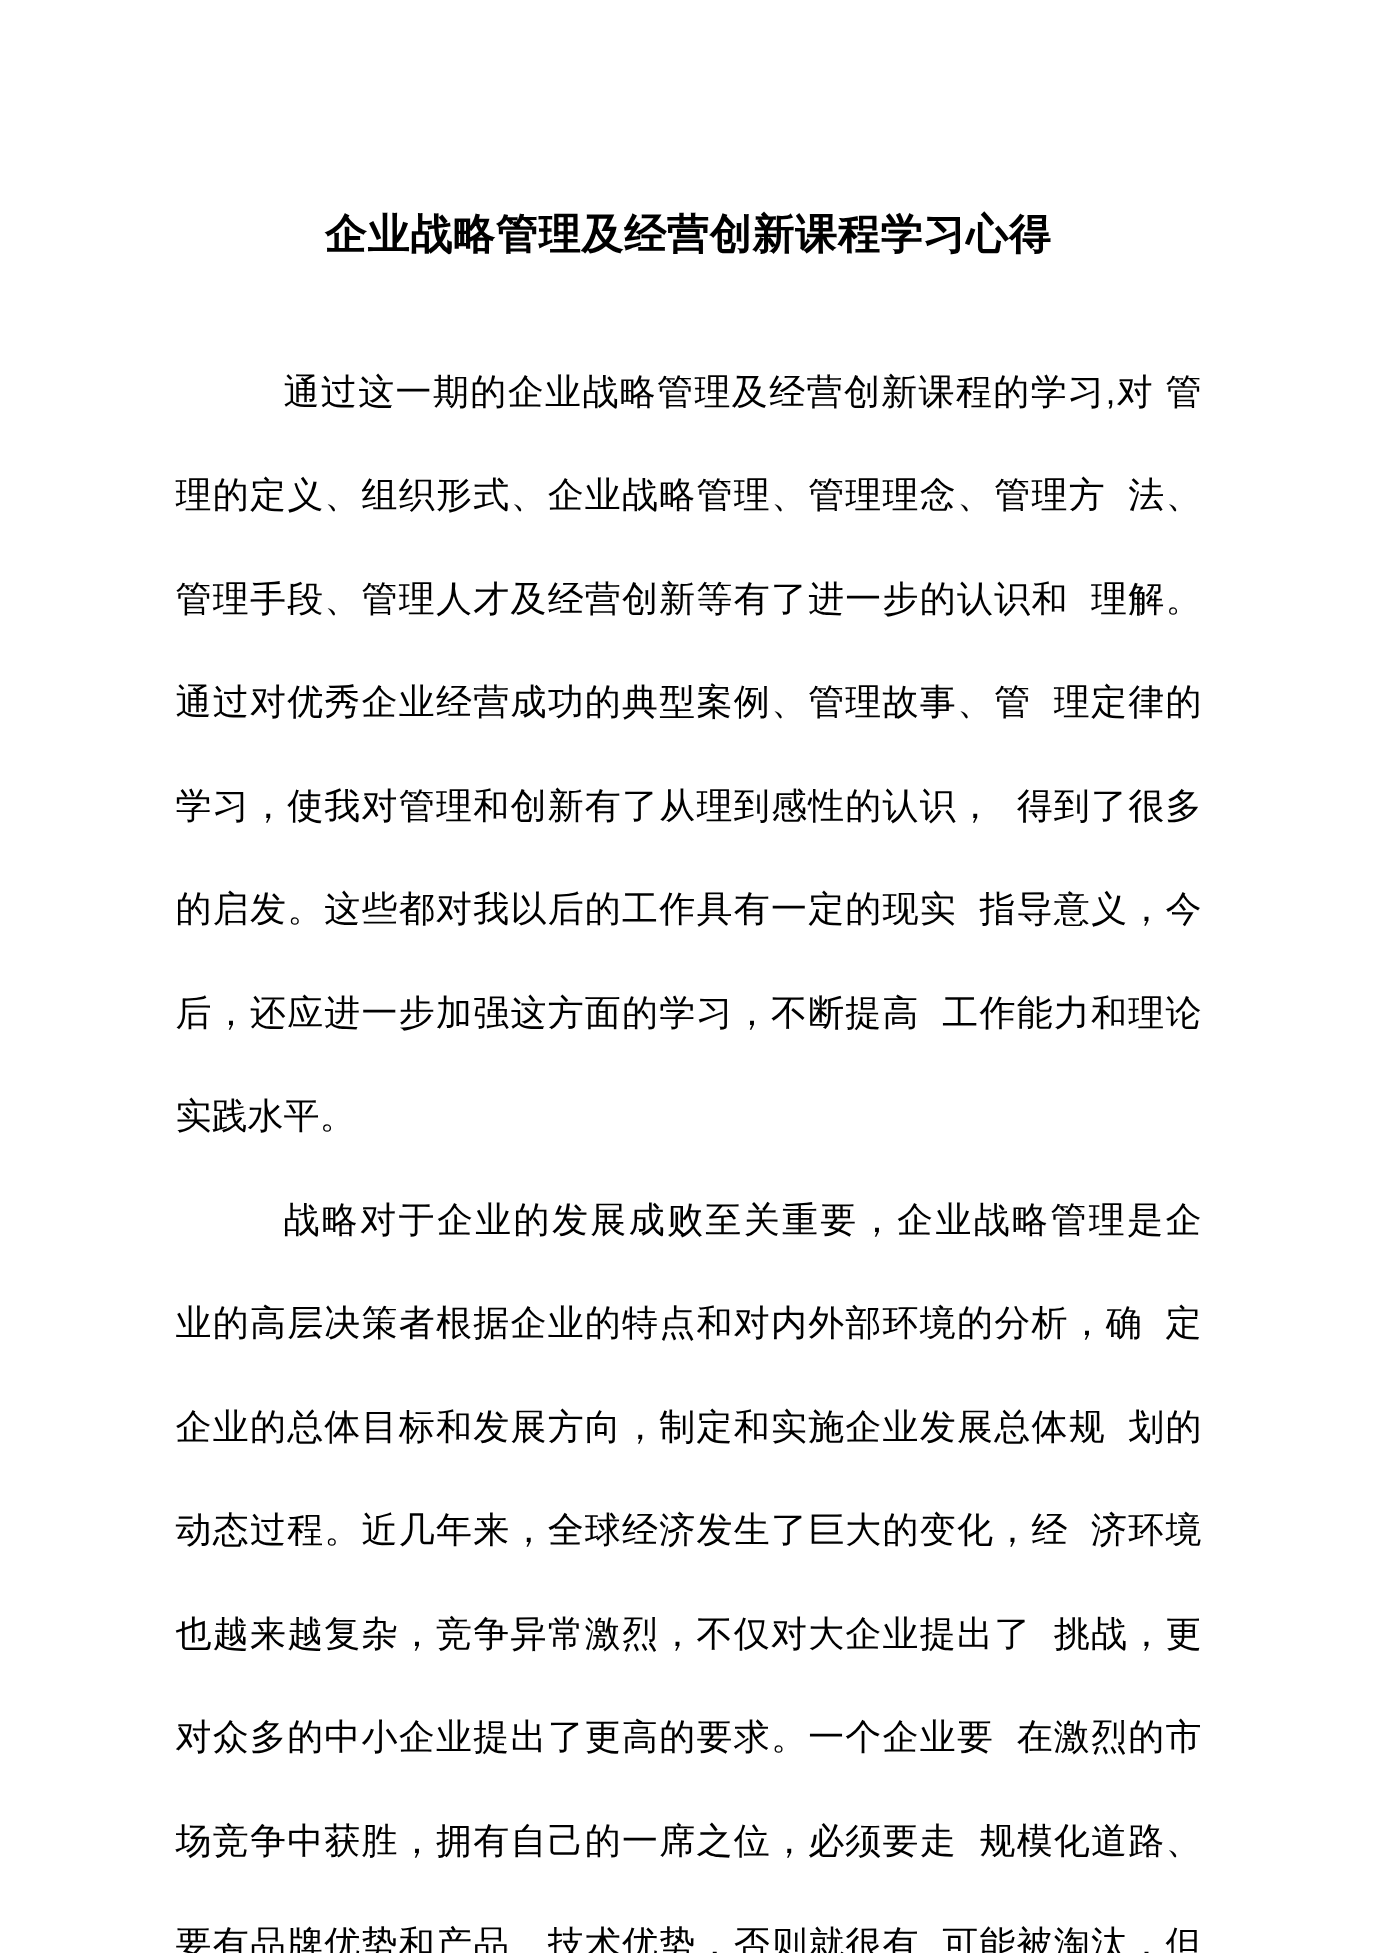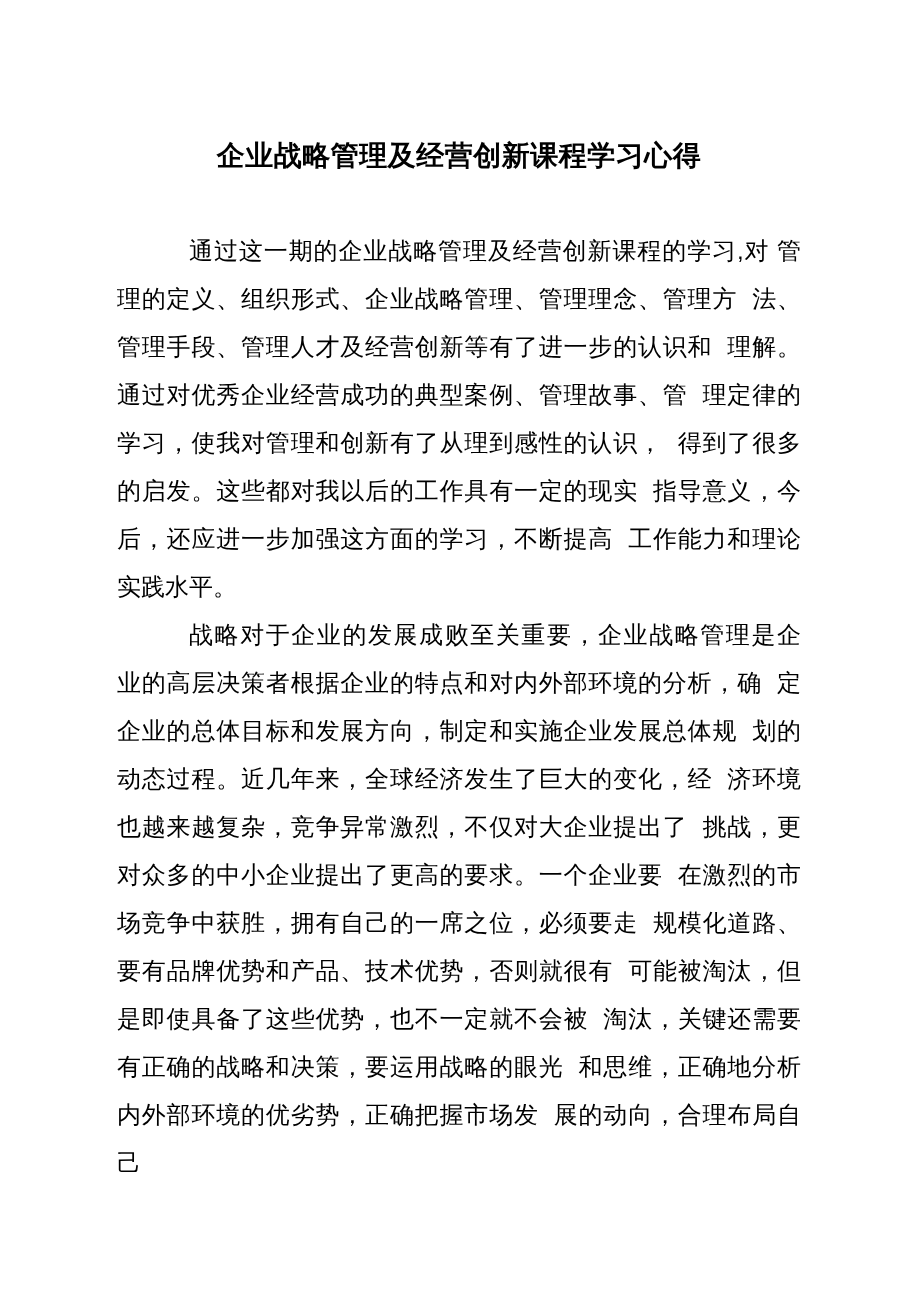--- a/index.html
+++ b/index.html
@@ -33,21 +33,21 @@
     font-weight: bold;
     text-align: center;
     line-height: 38px;
     letter-spacing: 0.5px;
     margin: 0;
     padding-top: 137px;
     white-space: nowrap;
   }
   .para {
     font-size: 24px;
-    line-height: 48px;
+    line-height: 69px;
     text-align: justify;
     text-justify: inter-character;
     text-align-last: left;
     margin: 0;
     letter-spacing: 0px;
     white-space: pre-wrap;
     word-break: break-all;
   }
   .para.first {
     margin-top: 52px;

